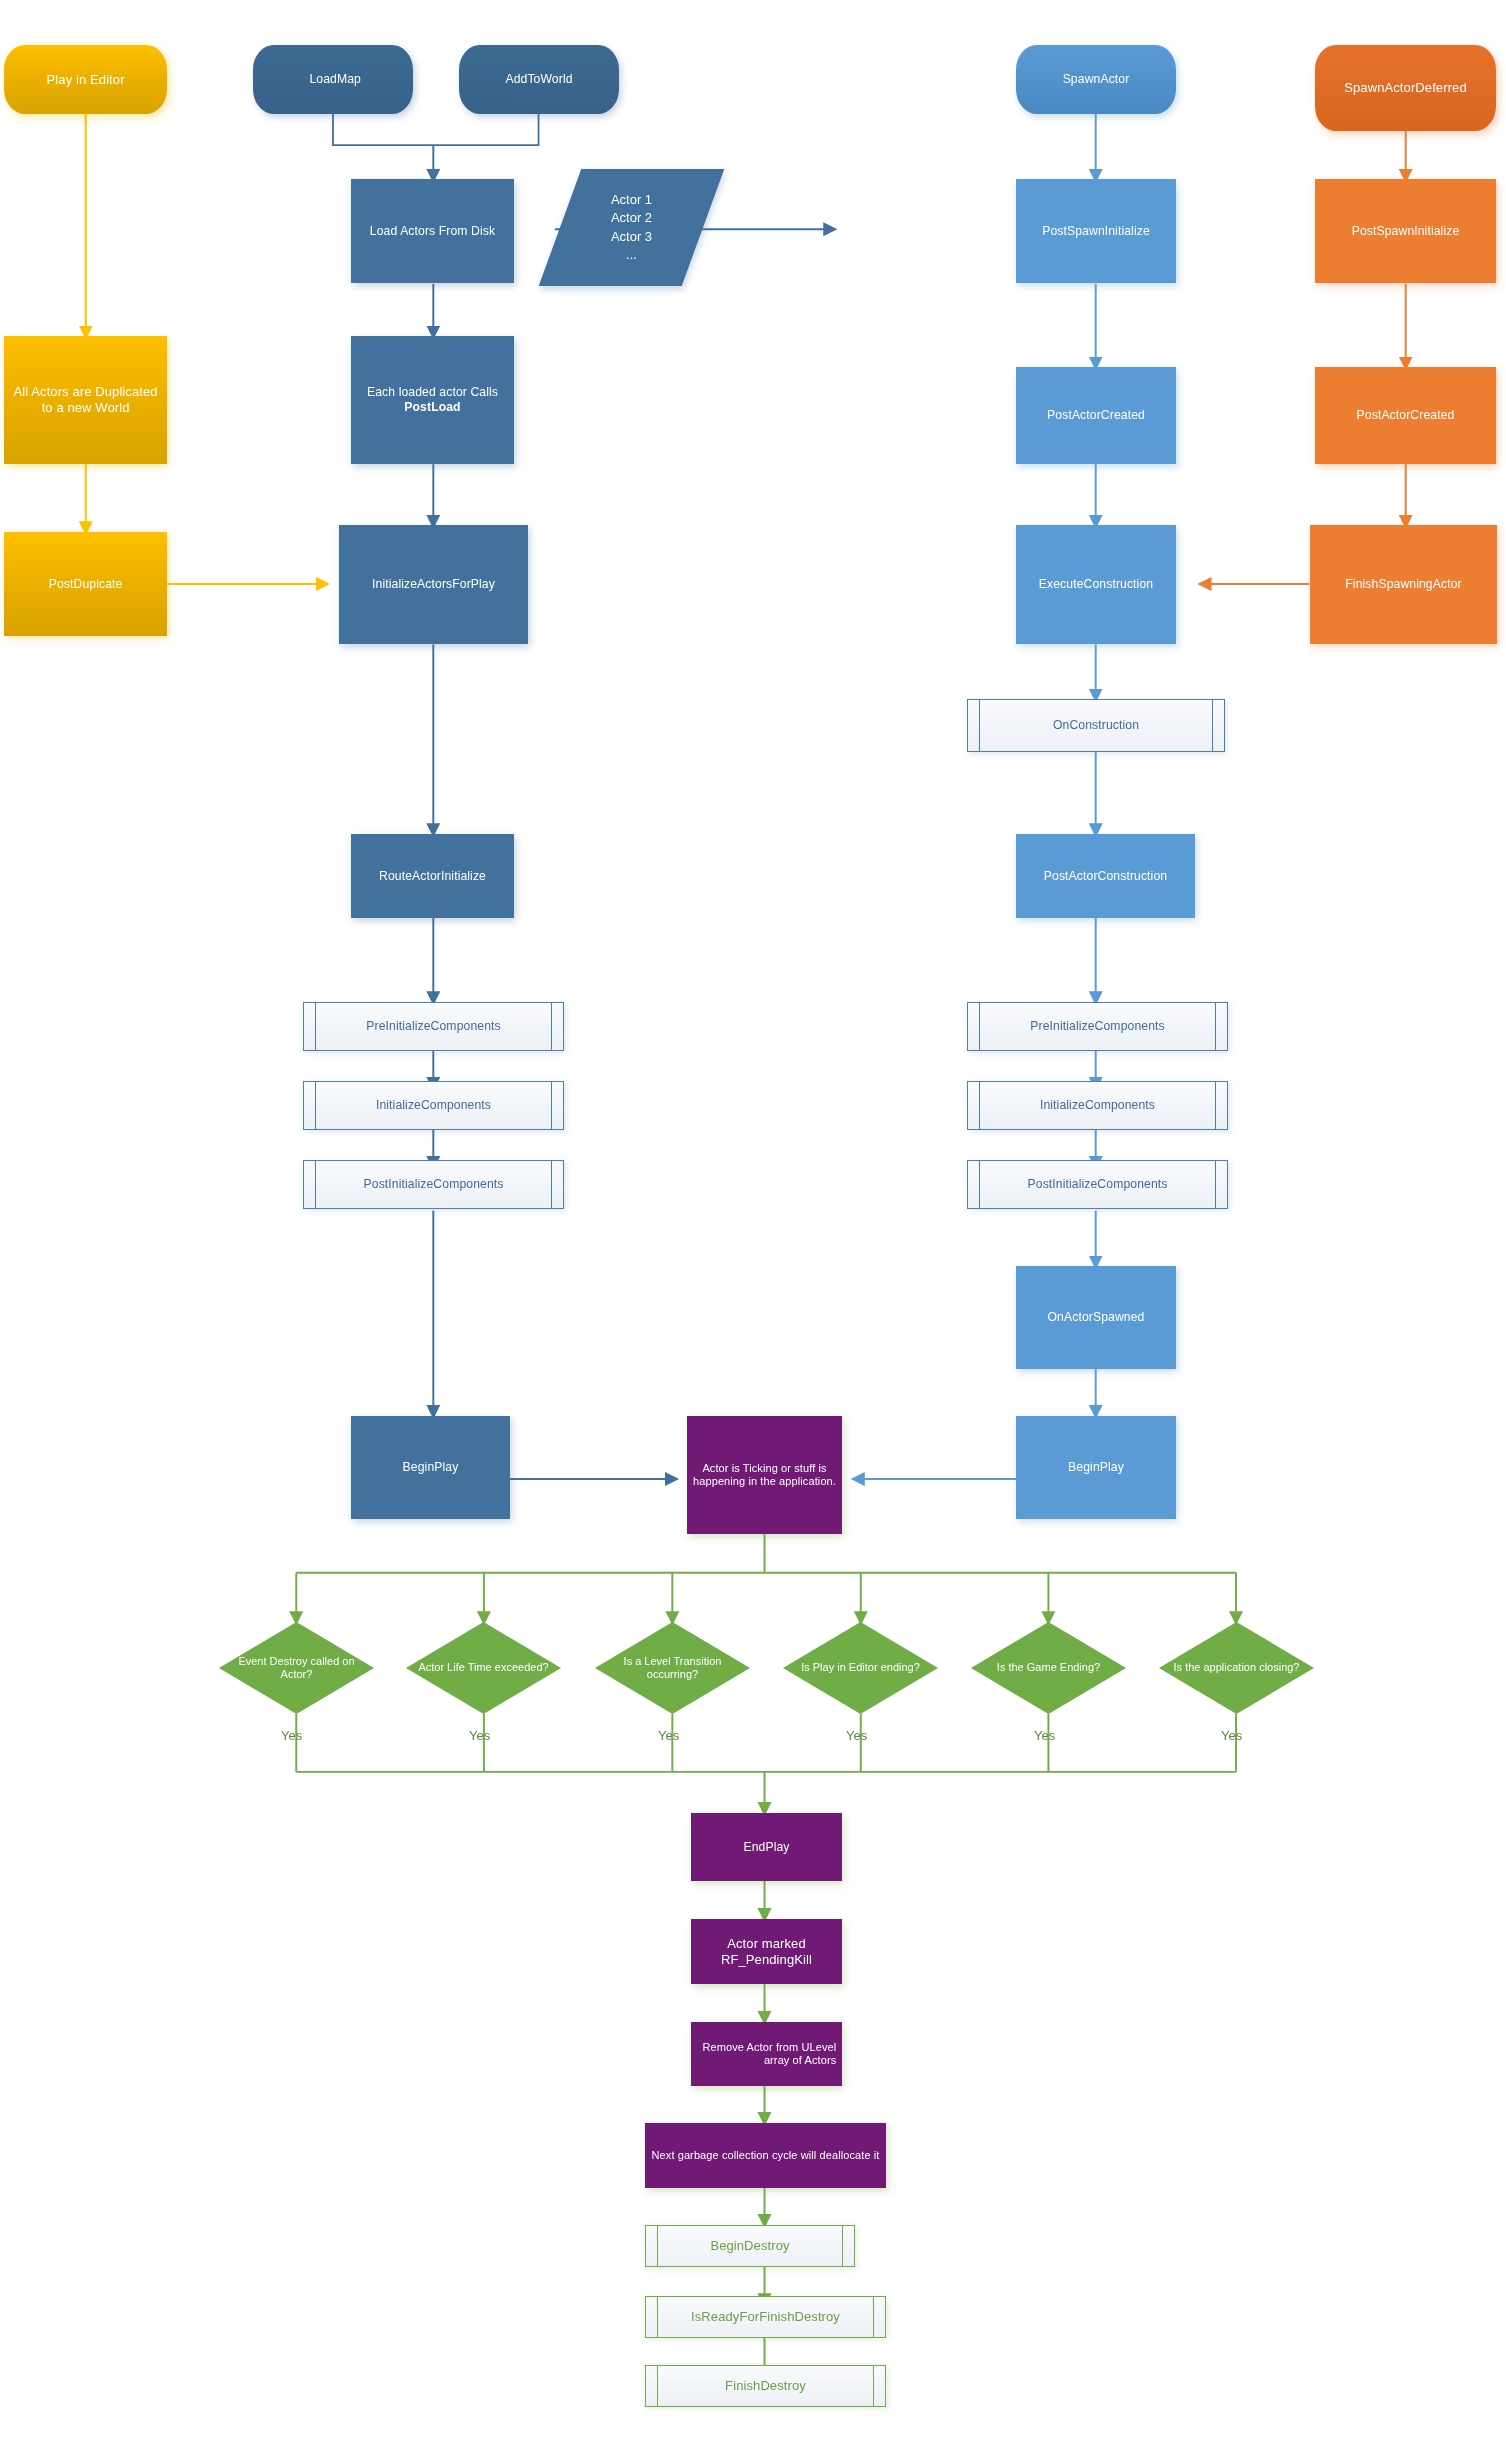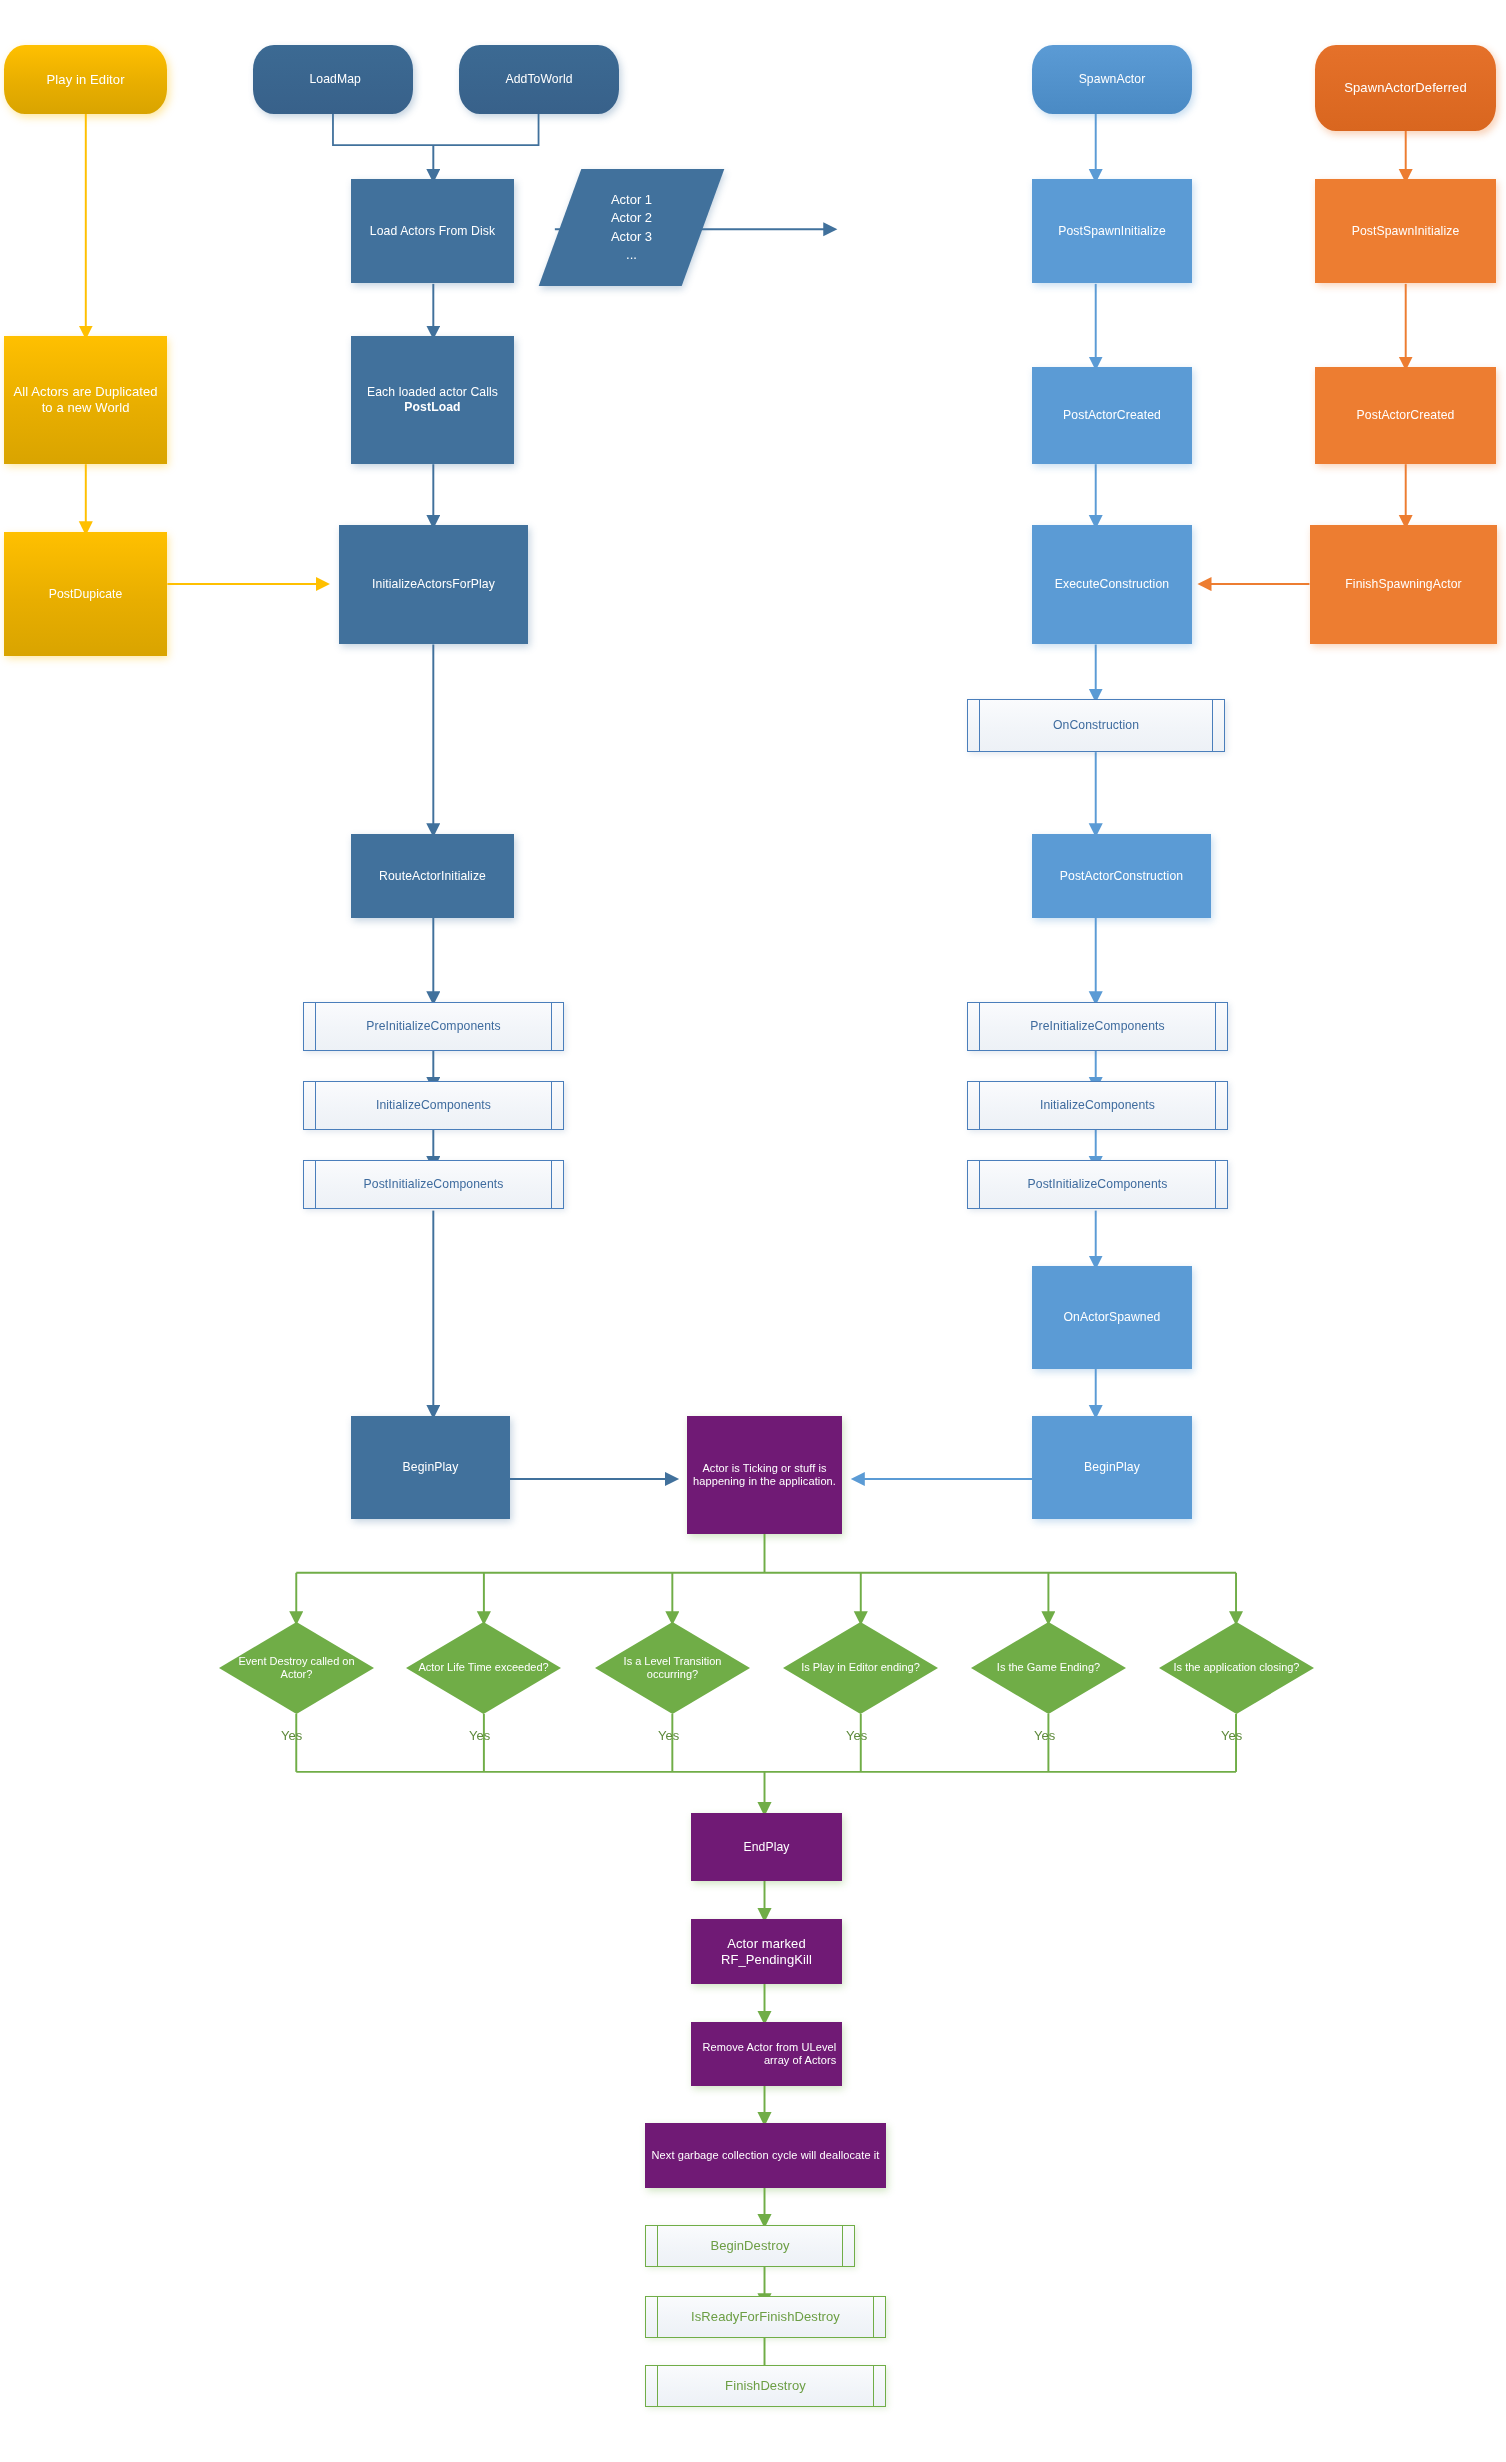--- a/index.html
+++ b/index.html
@@ -28,21 +28,21 @@
     justify-content:center;
     text-align:center;
     color:#ffffff;
     line-height:1.22;
     letter-spacing:0.1px;
     padding:3.3px 5.7px;
     z-index:3;
   }
   
   .f-darkblue{ background:#41719C; box-shadow:2.4px 3.3px 7.3px rgba(65,113,156,.30); }
-  .f-midblue { background:#5B9BD5; box-shadow:2.4px 3.3px 7.3px rgba(91,155,213,.32);margin-left:16px; }
+  .f-midblue { background:#5B9BD5; box-shadow:2.4px 3.3px 7.3px rgba(91,155,213,.32); }
   .f-orange  { background:#ED7D31; box-shadow:2.4px 3.3px 7.3px rgba(237,125,49,.32); }
   .f-yellow  { background:linear-gradient(180deg,#FFC000 0%,#E8AE00 55%,#D9A400 100%);
                box-shadow:2.4px 3.3px 8.2px rgba(255,192,0,.38); }
   .f-green   { background:#701a75; box-shadow:2.4px 3.3px 7.3px rgba(112,173,71,.32); }
 
   
   .term{ border-radius:21px/24.5px; }
   .term.f-darkblue{ background:linear-gradient(180deg,#3C6A93 0%,#38618A 100%); }
   .term.f-midblue { background:linear-gradient(180deg,#5B9BD5 0%,#4A8AC4 100%); }
   .term.f-orange  { background:linear-gradient(180deg,#E5712A 0%,#D9661F 100%); }
@@ -263,21 +263,21 @@
   </div>
 
   <div class="node f-midblue t15" style="left:1016px;top:367px;width:160px;height:97px;">
     <span>PostActorCreated</span>
   </div>
 
   <div class="node f-orange t15" style="left:1315px;top:367px;width:181px;height:97px;">
     <span>PostActorCreated</span>
   </div>
 
-  <div class="node f-yellow t15" style="left:4.1px;top:532px;width:163px;height:124px;">
+  <div class="node f-yellow t15" style="left:4.1px;top:532px;width:163px;height:104px;">
     <span>PostDupicate</span>
   </div>
 
   <div class="node f-darkblue t15" style="left:339px;top:525px;width:189px;height:119px;">
     <span>InitializeActorsForPlay</span>
   </div>
 
   <div class="node f-midblue t15" style="left:1016px;top:525px;width:160px;height:119px;">
     <span>ExecuteConstruction</span>
   </div>

